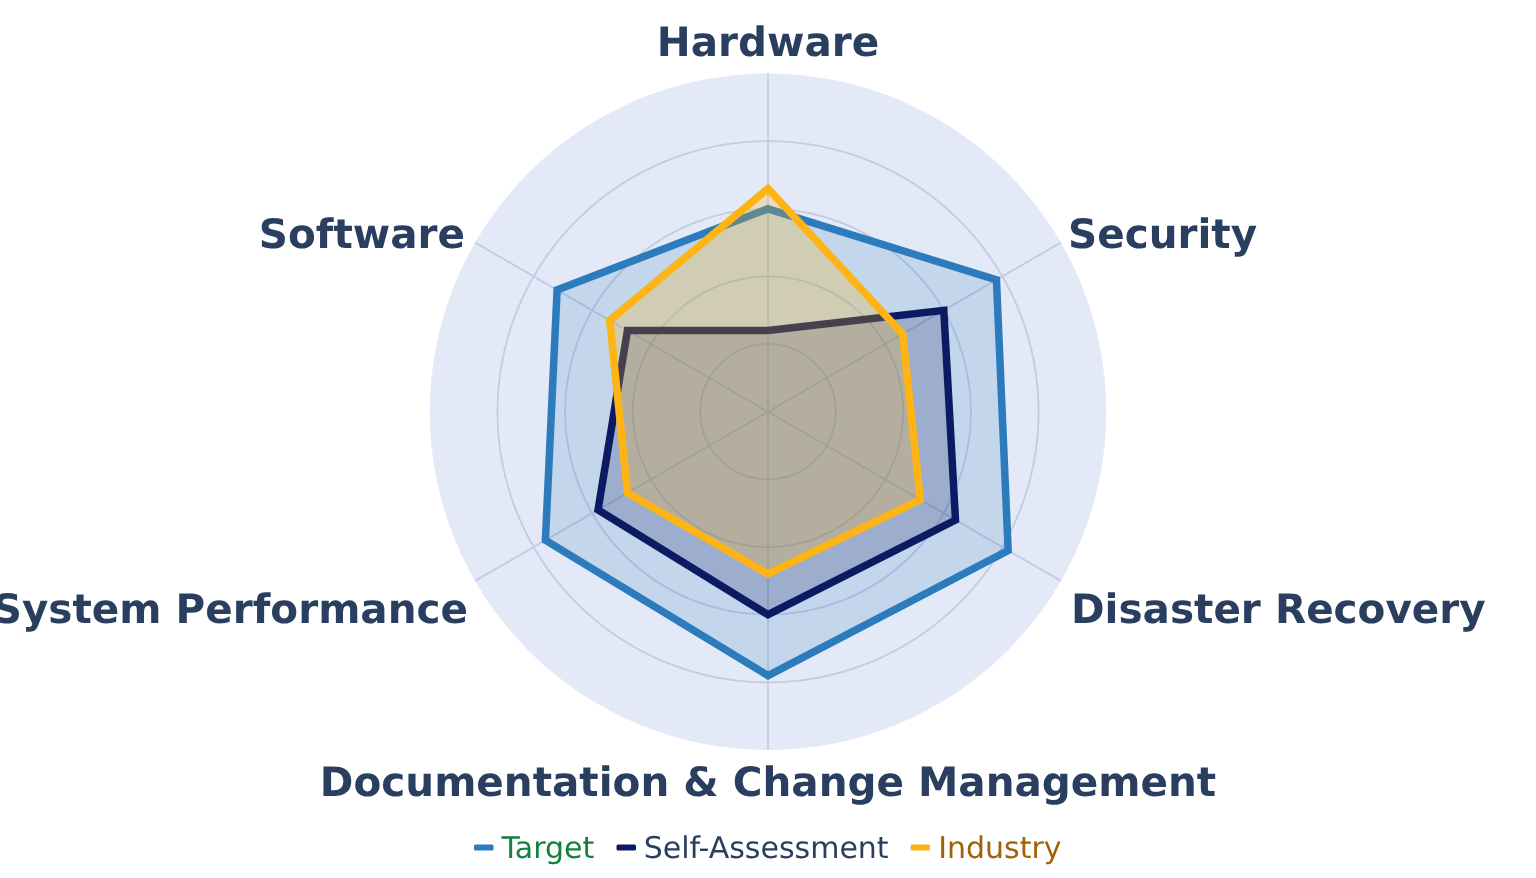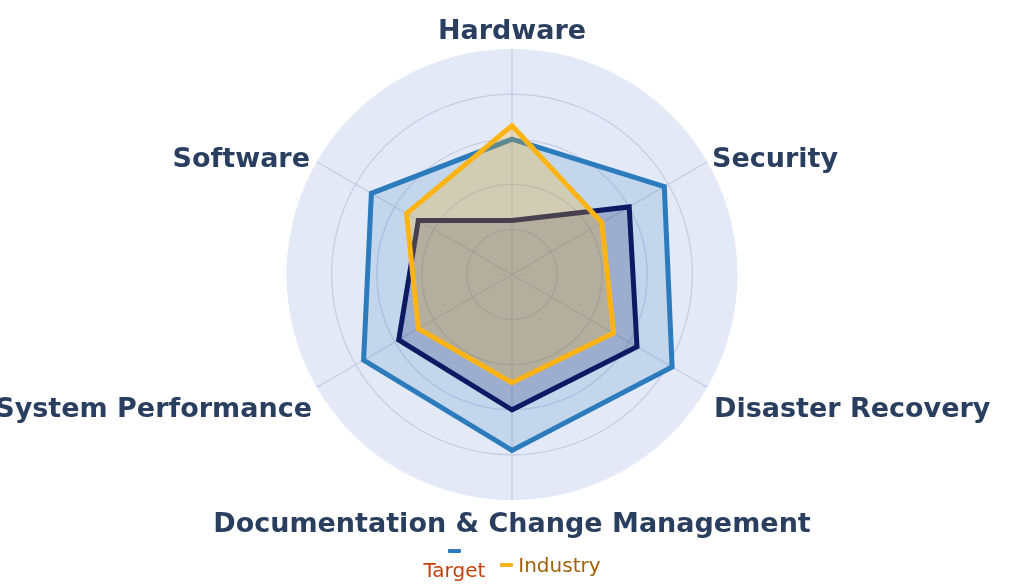--- a/index.html
+++ b/index.html
@@ -78,22 +78,26 @@
     <g id="label-layer">
         <text x="512" y="29" text-anchor="middle" dominant-baseline="central" fill="#2a3f5f" class="axis-label">Hardware</text>
         <text x="712" y="157" text-anchor="start" dominant-baseline="central" fill="#2a3f5f" class="axis-label">Security</text>
         <text x="714" y="407" text-anchor="start" dominant-baseline="central" fill="#2a3f5f" class="axis-label">Disaster Recovery</text>
         <text x="512" y="522" text-anchor="middle" dominant-baseline="central" fill="#2a3f5f" class="axis-label">Documentation &amp; Change Management</text>
         <text x="312" y="407" text-anchor="end" dominant-baseline="central" fill="#2a3f5f" class="axis-label">System Performance</text>
         <text x="310" y="157" text-anchor="end" dominant-baseline="central" fill="#2a3f5f" class="axis-label">Software</text>
       </g>
   </svg>
   <div class="legend" id="legend">
-      <span class="legend-item" style="color: #c2410c; flex-direction: column;">
+      <span class="legend-item" style="color: #15803d;">
         <span class="legend-dash" style="background: rgb(43, 123, 189);"></span>
         <span>Target</span>
+      </span>
+      <span class="legend-item" style="color: rgb(42, 63, 95);">
+        <span class="legend-dash" style="background: rgb(12, 26, 99);"></span>
+        <span>Self-Assessment</span>
       </span>
       <span class="legend-item" style="color: #a16207;">
         <span class="legend-dash" style="background: rgb(253, 180, 20);"></span>
         <span>Industry</span>
       </span>
     </div>
 </div>
 
 </body></html>

